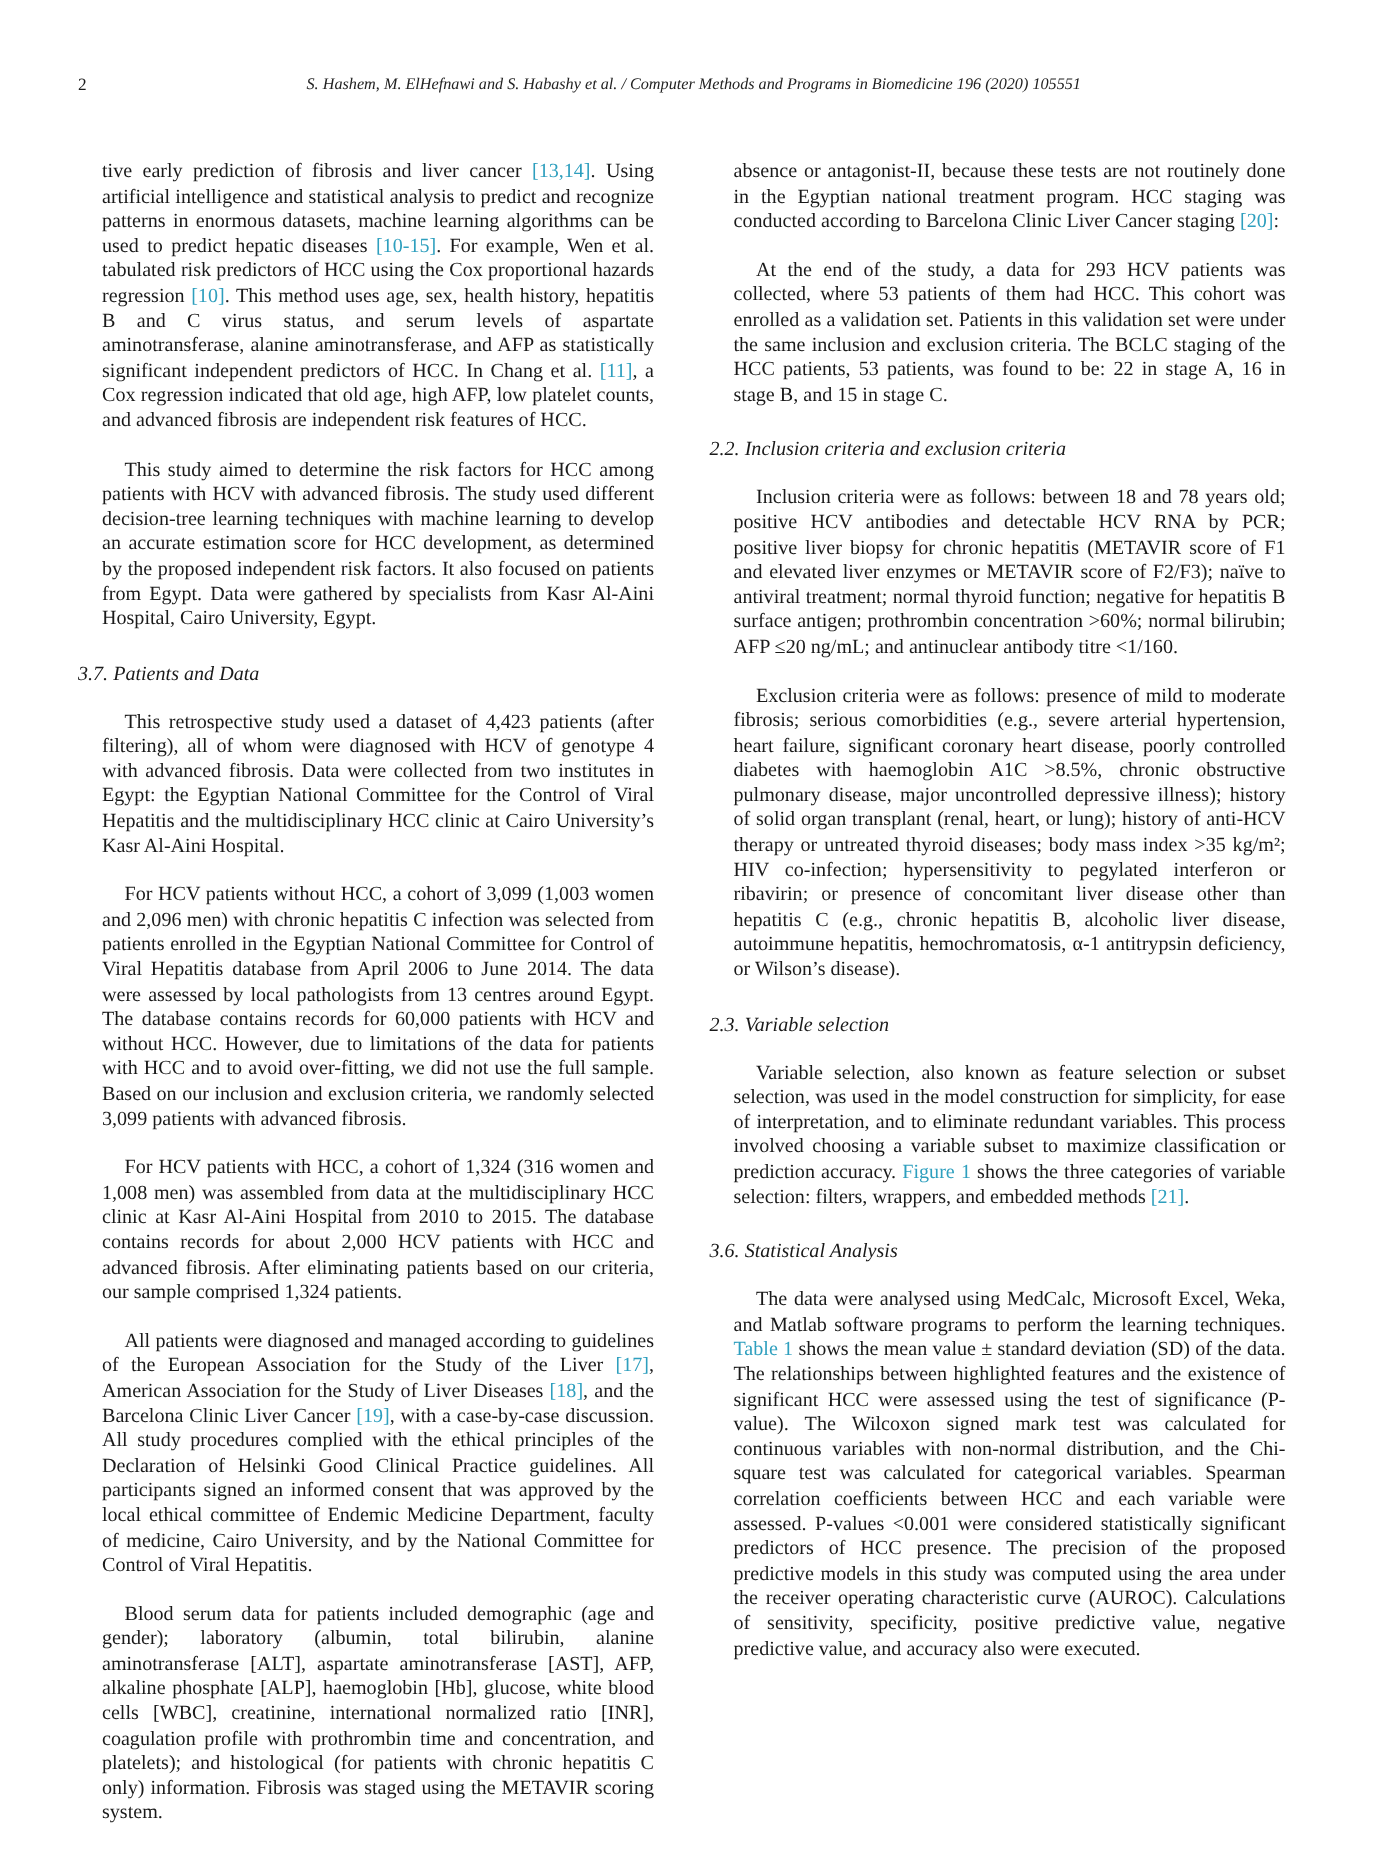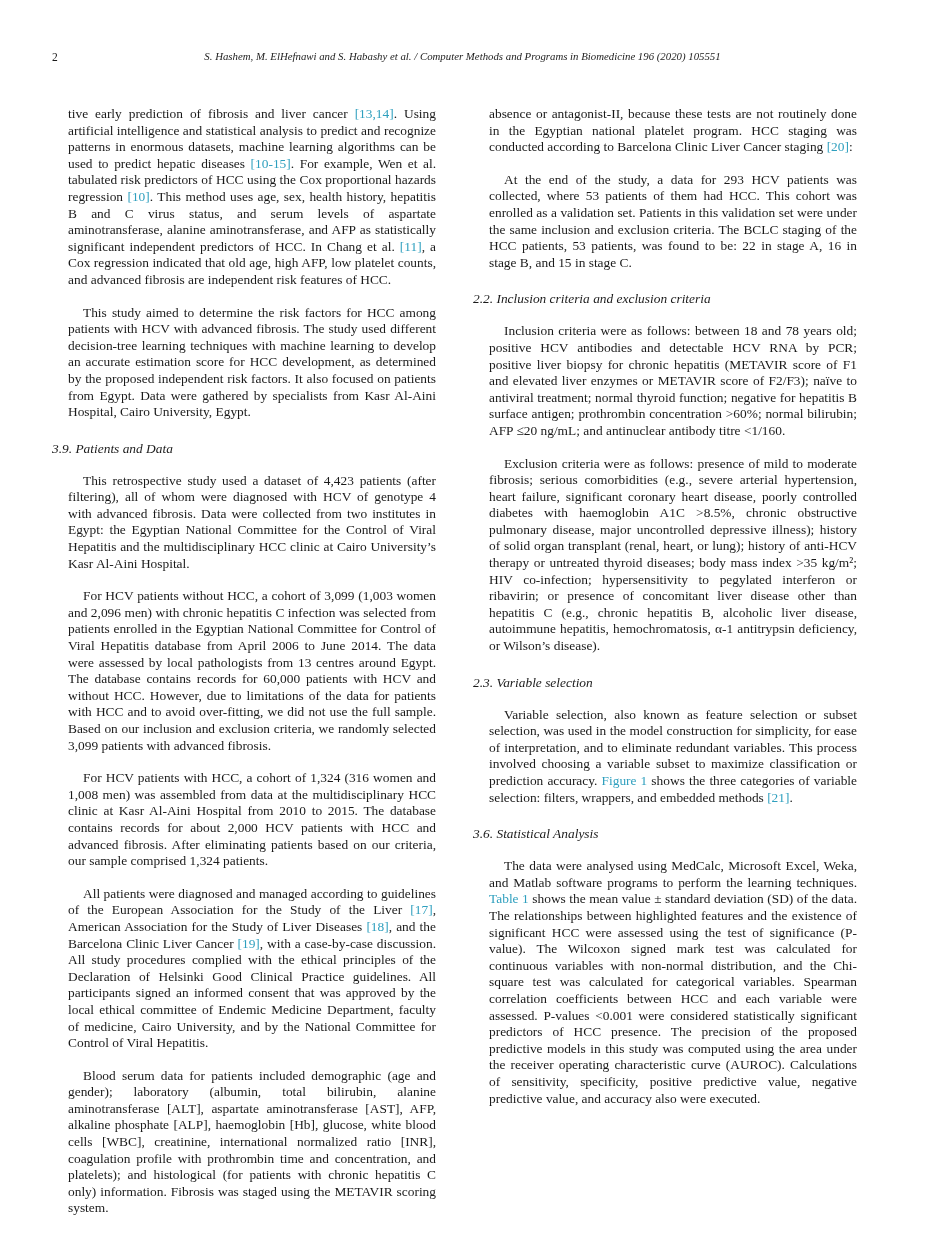--- a/index.html
+++ b/index.html
@@ -79,30 +79,30 @@
 
 <div class="page">
   <header class="page-header">
     <span class="page-number">2</span>
     <span class="running-head">S. Hashem, M. ElHefnawi and S. Habashy et al. / Computer Methods and Programs in Biomedicine 196 (2020) 105551</span>
   </header>
   <div class="columns">
     <div class="column" id="col-left">
         <p class="para"><span>tive early prediction of fibrosis and liver cancer </span><span class="cite">[13,14]</span><span>. Using artificial intelligence and statistical analysis to predict and recognize patterns in enormous datasets, machine learning algorithms can be used to predict hepatic diseases </span><span class="cite">[10-15]</span><span>. For example, Wen et al. tabulated risk predictors of HCC using the Cox proportional hazards regression </span><span class="cite">[10]</span><span>. This method uses age, sex, health history, hepatitis B and C virus status, and serum levels of aspartate aminotransferase, alanine aminotransferase, and AFP as statistically significant independent predictors of HCC. In Chang et al. </span><span class="cite">[11]</span><span>, a Cox regression indicated that old age, high AFP, low platelet counts, and advanced fibrosis are independent risk features of HCC.</span></p>
         <p class="para indent"><span>This study aimed to determine the risk factors for HCC among patients with HCV with advanced fibrosis. The study used different decision-tree learning techniques with machine learning to develop an accurate estimation score for HCC development, as determined by the proposed independent risk factors. It also focused on patients from Egypt. Data were gathered by specialists from Kasr Al-Aini Hospital, Cairo University, Egypt.</span></p>
-        <h3 class="subsection-heading">3.9. Patients and Data</h3>
+        <h3 class="subsection-heading">3.7. Patients and Data</h3>
         <p class="para indent"><span>This retrospective study used a dataset of 4,423 patients (after filtering), all of whom were diagnosed with HCV of genotype 4 with advanced fibrosis. Data were collected from two institutes in Egypt: the Egyptian National Committee for the Control of Viral Hepatitis and the multidisciplinary HCC clinic at Cairo University’s Kasr Al-Aini Hospital.</span></p>
         <p class="para indent"><span>For HCV patients without HCC, a cohort of 3,099 (1,003 women and 2,096 men) with chronic hepatitis C infection was selected from patients enrolled in the Egyptian National Committee for Control of Viral Hepatitis database from April 2006 to June 2014. The data were assessed by local pathologists from 13 centres around Egypt. The database contains records for 60,000 patients with HCV and without HCC. However, due to limitations of the data for patients with HCC and to avoid over-fitting, we did not use the full sample. Based on our inclusion and exclusion criteria, we randomly selected 3,099 patients with advanced fibrosis.</span></p>
         <p class="para indent"><span>For HCV patients with HCC, a cohort of 1,324 (316 women and 1,008 men) was assembled from data at the multidisciplinary HCC clinic at Kasr Al-Aini Hospital from 2010 to 2015. The database contains records for about 2,000 HCV patients with HCC and advanced fibrosis. After eliminating patients based on our criteria, our sample comprised 1,324 patients.</span></p>
         <p class="para indent"><span>All patients were diagnosed and managed according to guidelines of the European Association for the Study of the Liver </span><span class="cite">[17]</span><span>, American Association for the Study of Liver Diseases </span><span class="cite">[18]</span><span>, and the Barcelona Clinic Liver Cancer </span><span class="cite">[19]</span><span>, with a case-by-case discussion. All study procedures complied with the ethical principles of the Declaration of Helsinki Good Clinical Practice guidelines. All participants signed an informed consent that was approved by the local ethical committee of Endemic Medicine Department, faculty of medicine, Cairo University, and by the National Committee for Control of Viral Hepatitis.</span></p>
         <p class="para indent"><span>Blood serum data for patients included demographic (age and gender); laboratory (albumin, total bilirubin, alanine aminotransferase [ALT], aspartate aminotransferase [AST], AFP, alkaline phosphate [ALP], haemoglobin [Hb], glucose, white blood cells [WBC], creatinine, international normalized ratio [INR], coagulation profile with prothrombin time and concentration, and platelets); and histological (for patients with chronic hepatitis C only) information. Fibrosis was staged using the METAVIR scoring system.</span></p>
         <p class="para indent"><span>All patients in this study underwent a liver biopsy to assess the fibrosis stage and detect the presence of cirrhosis. Unfortunately, the data did not include values for protein induced by vitamin K</span></p>
       </div>
     <div class="column" id="col-right">
-        <p class="para"><span>absence or antagonist-II, because these tests are not routinely done in the Egyptian national platelet program. HCC staging was conducted according to Barcelona Clinic Liver Cancer staging </span><span class="cite">[20]</span><span>:</span></p>
+        <p class="para"><span>absence or antagonist-II, because these tests are not routinely done in the Egyptian national treatment program. HCC staging was conducted according to Barcelona Clinic Liver Cancer staging </span><span class="cite">[20]</span><span>:</span></p>
         <p class="para indent"><span>At the end of the study, a data for 293 HCV patients was collected, where 53 patients of them had HCC. This cohort was enrolled as a validation set. Patients in this validation set were under the same inclusion and exclusion criteria. The BCLC staging of the HCC patients, 53 patients, was found to be: 22 in stage A, 16 in stage B, and 15 in stage C.</span></p>
         <h3 class="subsection-heading">2.2. Inclusion criteria and exclusion criteria</h3>
         <p class="para indent"><span>Inclusion criteria were as follows: between 18 and 78 years old; positive HCV antibodies and detectable HCV RNA by PCR; positive liver biopsy for chronic hepatitis (METAVIR score of F1 and elevated liver enzymes or METAVIR score of F2/F3); naïve to antiviral treatment; normal thyroid function; negative for hepatitis B surface antigen; prothrombin concentration &gt;60%; normal bilirubin; AFP ≤20 ng/mL; and antinuclear antibody titre &lt;1/160.</span></p>
         <p class="para indent"><span>Exclusion criteria were as follows: presence of mild to moderate fibrosis; serious comorbidities (e.g., severe arterial hypertension, heart failure, significant coronary heart disease, poorly controlled diabetes with haemoglobin A1C &gt;8.5%, chronic obstructive pulmonary disease, major uncontrolled depressive illness); history of solid organ transplant (renal, heart, or lung); history of anti-HCV therapy or untreated thyroid diseases; body mass index &gt;35 kg/m²; HIV co-infection; hypersensitivity to pegylated interferon or ribavirin; or presence of concomitant liver disease other than hepatitis C (e.g., chronic hepatitis B, alcoholic liver disease, autoimmune hepatitis, hemochromatosis, α-1 antitrypsin deficiency, or Wilson’s disease).</span></p>
         <h3 class="subsection-heading">2.3. Variable selection</h3>
         <p class="para indent"><span>Variable selection, also known as feature selection or subset selection, was used in the model construction for simplicity, for ease of interpretation, and to eliminate redundant variables. This process involved choosing a variable subset to maximize classification or prediction accuracy. </span><span class="cite">Figure 1</span><span> shows the three categories of variable selection: filters, wrappers, and embedded methods </span><span class="cite">[21]</span><span>.</span></p>
         <h3 class="subsection-heading">3.6. Statistical Analysis</h3>
         <p class="para indent"><span>The data were analysed using MedCalc, Microsoft Excel, Weka, and Matlab software programs to perform the learning techniques. </span><span class="cite">Table 1</span><span> shows the mean value ± standard deviation (SD) of the data. The relationships between highlighted features and the existence of significant HCC were assessed using the test of significance (P-value). The Wilcoxon signed mark test was calculated for continuous variables with non-normal distribution, and the Chi-square test was calculated for categorical variables. Spearman correlation coefficients between HCC and each variable were assessed. P-values &lt;0.001 were considered statistically significant predictors of HCC presence. The precision of the proposed predictive models in this study was computed using the area under the receiver operating characteristic curve (AUROC). Calculations of sensitivity, specificity, positive predictive value, negative predictive value, and accuracy also were executed.</span></p>
       </div>
   </div>

